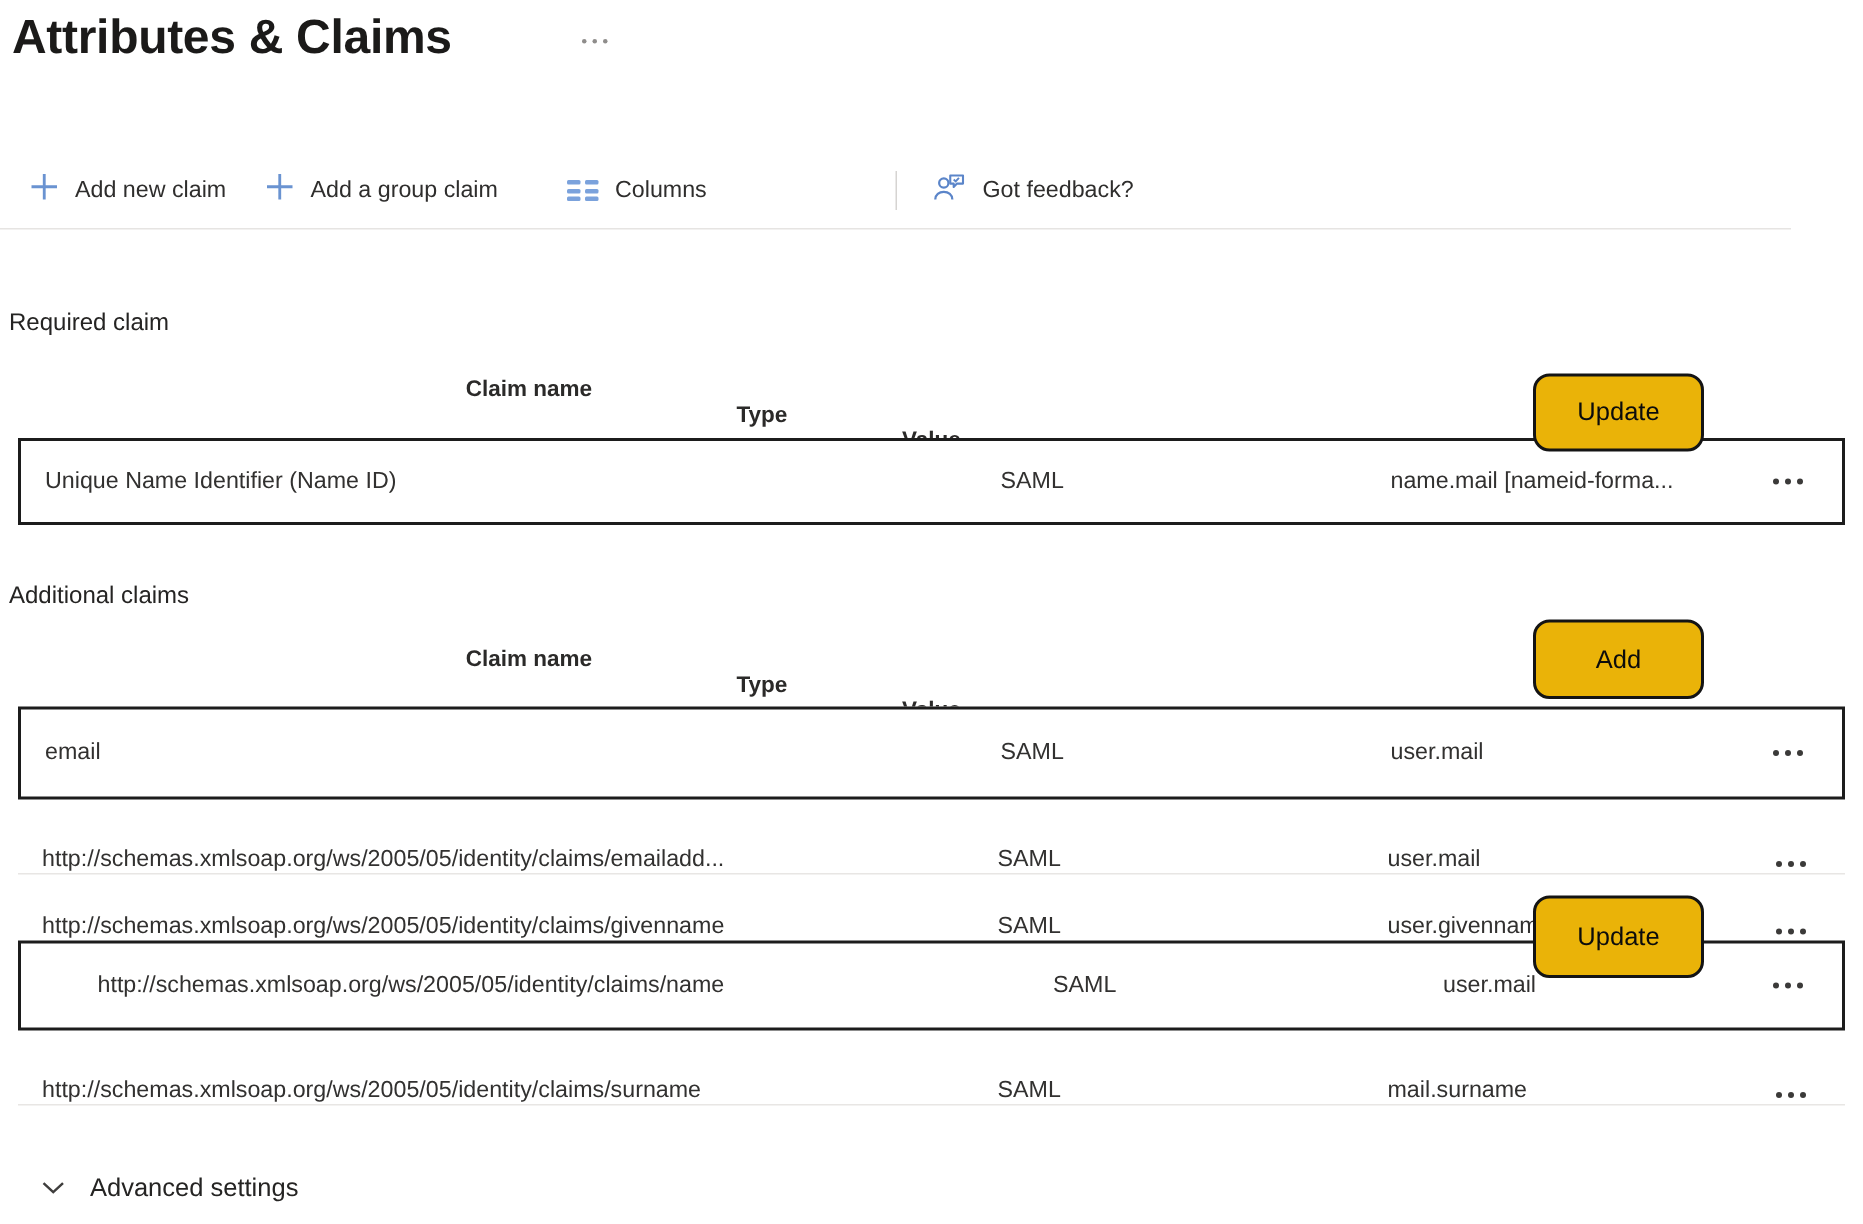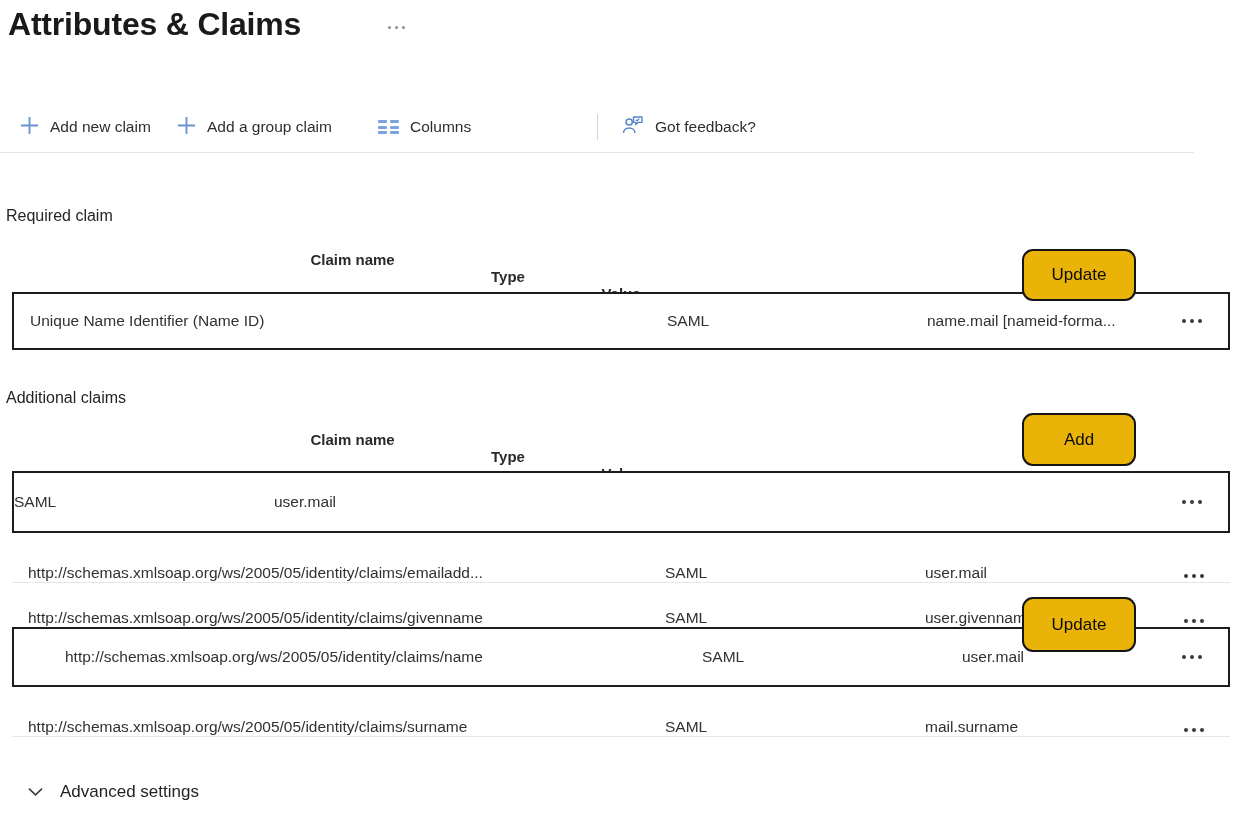--- a/index.html
+++ b/index.html
@@ -153,20 +153,21 @@
 
   <div class="tbl tbl-additional">
     <div class="trow thead">
       <div class="cell c1">Claim name</div>
       <div class="cell c2">Type</div>
       <div class="cell c3">Value</div>
       <div class="cell c4"></div>
     </div>
 
     <div class="trow row-hl row-hl-email">
+      <div class="cell c1">email</div>
       <div class="cell c2">SAML</div>
       <div class="cell c3">user.mail</div>
       <div class="cell c4">
           <span class="more">
             <i></i>
             <i></i>
             <i></i>
           </span>
         </div>
     </div>

